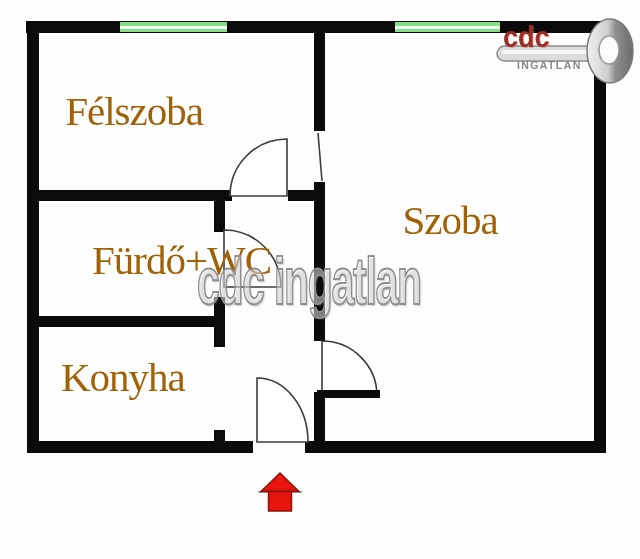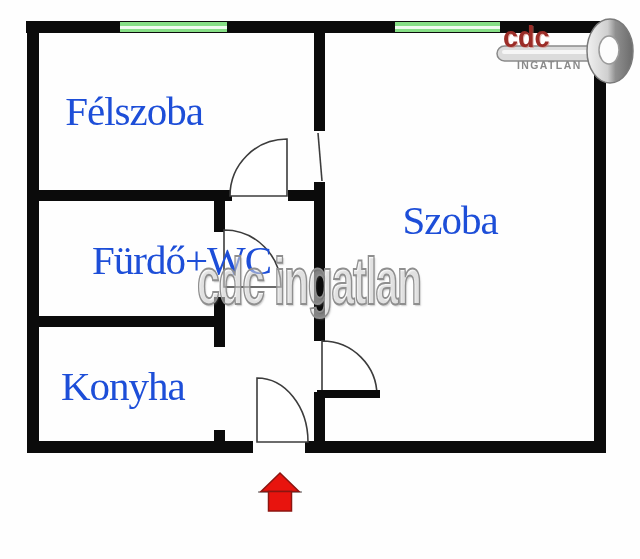--- a/index.html
+++ b/index.html
@@ -7,21 +7,21 @@
     position:relative;width:640px;height:559px;background:#fefefe;overflow:hidden;
     font-family:"Liberation Serif", serif;
   }
   svg{position:absolute;left:0;top:0;}
   .wall{fill:var(--wall,#0b0b0b);}
   .win{fill:var(--window-green,#86df86);}
   .win-stripe{fill:#effbef;}
   .door{fill:#ffffff;stroke:var(--door-line,#3c3c3c);stroke-width:1.6;}
   .door-edge{stroke:var(--door-line,#3c3c3c);stroke-width:1.6;fill:none;}
   .label{
-    position:absolute;color:#1d4ed8;font-size:41px;letter-spacing:-1px;
+    position:absolute;color:#a16207;font-size:41px;letter-spacing:-1px;
     white-space:nowrap;line-height:43px;
   }
   .label.centered{text-align:center;width:206px;}
   .label-szoba{line-height:49px;}
   .wm{
     position:absolute;left:197px;top:243px;white-space:nowrap;
     font-family:"Liberation Sans", sans-serif;font-weight:bold;font-size:66px;
     letter-spacing:-2px;transform:scaleX(0.62);transform-origin:0 0;
     color:rgba(252,252,252,0.42);
     -webkit-text-stroke:2px var(--watermark-gray,#8f8f8f);
@@ -109,21 +109,21 @@
   </svg>
 
   <div class="label centered" style="left:31px;top:90px;">
     <div>Félszoba</div>
   </div>
 
   <div class="label" style="left:44px;top:239px;margin-left:48px;">
     <div>Fürdő+WC</div>
   </div>
 
-  <div class="label" style="left:61px;top:365px;text-align:center;">
+  <div class="label" style="left:61px;top:356px;text-align:center;">
     <div>Konyha</div>
   </div>
 
   <div class="label centered label-szoba" style="left:347px;top:196px;">
     <div>Szoba</div>
   </div>
 
   <div class="wm">cdc ingatlan</div>
 
   <div class="logo-brand">cdc</div>

